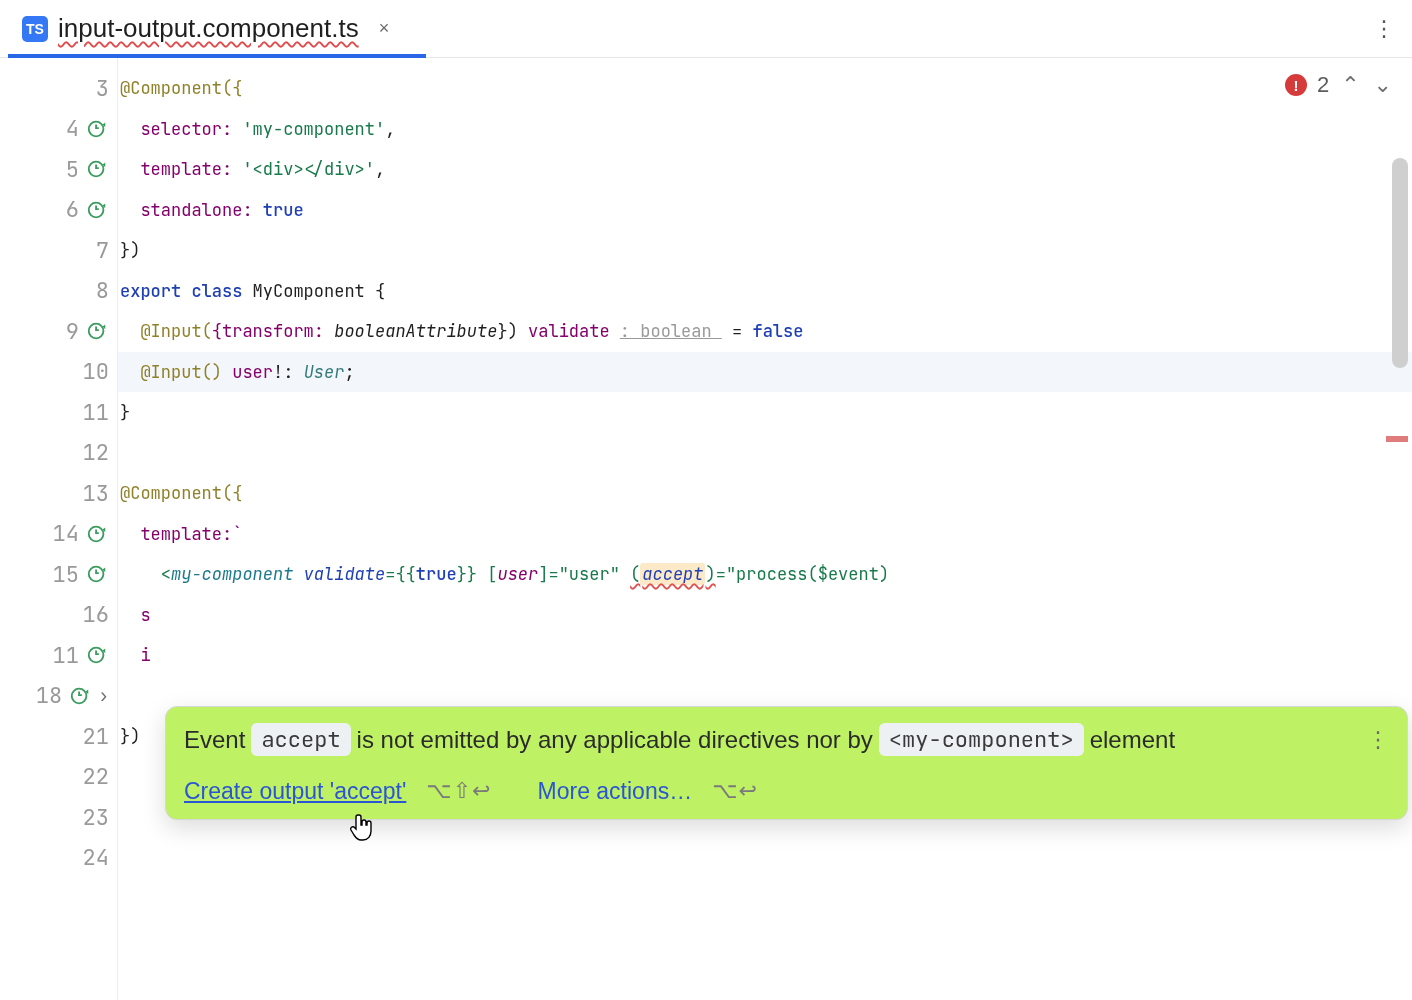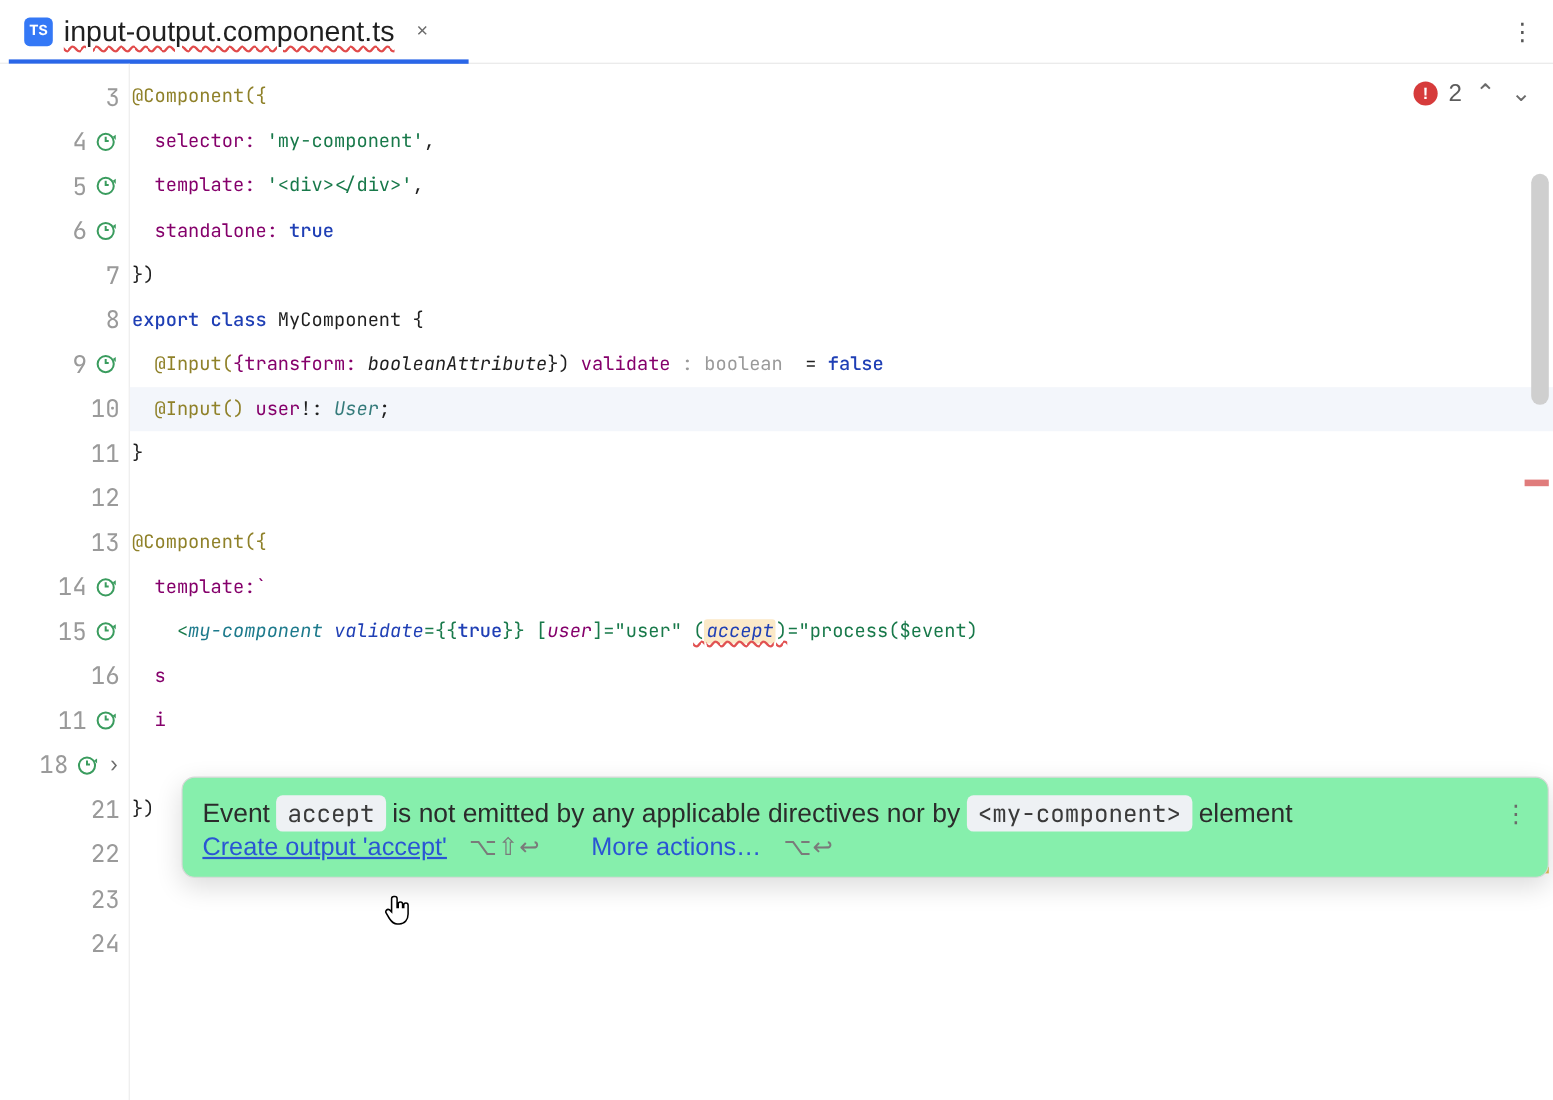--- a/index.html
+++ b/index.html
@@ -32,21 +32,20 @@
     width: 26px;
     height: 26px;
     border-radius: 5px;
     background: #3478f6;
     color: #fff;
     font-size: 14px;
     font-weight: 600;
     display: flex;
     align-items: center;
     justify-content: center;
-    font-family: Liberation Mono, monospace;
   }
   .tab-label {
     font-size: 26px;
     color: #1f1f1f;
     text-decoration-line: underline;
     text-decoration-style: wavy;
     text-decoration-color: #e14b4b;
     text-decoration-thickness: 1.5px;
     text-underline-offset: 4px;
   }
@@ -119,21 +118,21 @@
   }
   .hl-line { background: #f3f6fb; }
   .c-kw   { color: #1f3fb5; font-weight: 500; }
   .c-dec  { color: #8f8129; }
   .c-prop { color: #85006b; }
   .c-str  { color: #18794a; }
   .c-punc { color: #1f1f1f; }
   .c-class{ color: #1f1f1f; }
   .c-func { color: #1f1f1f; font-style: italic; }
   .c-type { color: #357b7b; font-style: italic; }
-  .c-hint { color: #9a9a9a; }
+  .c-hint { color: #9a9a9a; text-decoration: underline; }
   .c-templ-tag { color: #1d7a8c; font-style: italic; }
   .c-templ-attr{ color: #1f3fb5; font-style: italic; }
   .c-templ-val { color: #18794a; }
   .c-templ-id  { color: #85006b; font-style: italic; }
   .wavy-err {
     text-decoration-line: underline;
     text-decoration-style: wavy;
     text-decoration-color: #e15252;
     text-decoration-thickness: 1.6px;
     text-underline-offset: 3px;
@@ -175,21 +174,21 @@
   }
   .mark-warn {
     position:absolute; right:4px; width:22px; height:6px; background:#e2bb56;
   }
   
   .insp {
     position: absolute;
     left: 165px;
     top: 648px;
     right: 4px;
-    background: #86efac;
+    background: #bef264;
     border: 1px solid #d7d7d7;
     border-radius: 12px;
     box-shadow: 0 8px 24px rgba(0,0,0,0.14);
     z-index: 20;
     padding: 16px 18px 14px 18px;
   }
   .insp-row1 {
     font-size: 24px;
     color: #2b2b2b;
     display: flex;
@@ -205,22 +204,23 @@
     color: #3a3a3a;
     font-size: 22px;
   }
   .insp-kebab {
     margin-left: auto;
     color: #6a6a6a;
     font-size: 22px;
     cursor: pointer;
   }
   .insp-row2 {
-    display: flex;
-    align-items: flex-end;
+    margin-top: 22px;
+    display: flex;
+    align-items: flex-start;
     gap: 20px;
     font-size: 23px;
   }
   .insp-link {
     color: #2a55d4;
     text-decoration: underline;
     cursor: pointer;
   }
   .insp-more {
     color: #2a55d4;

